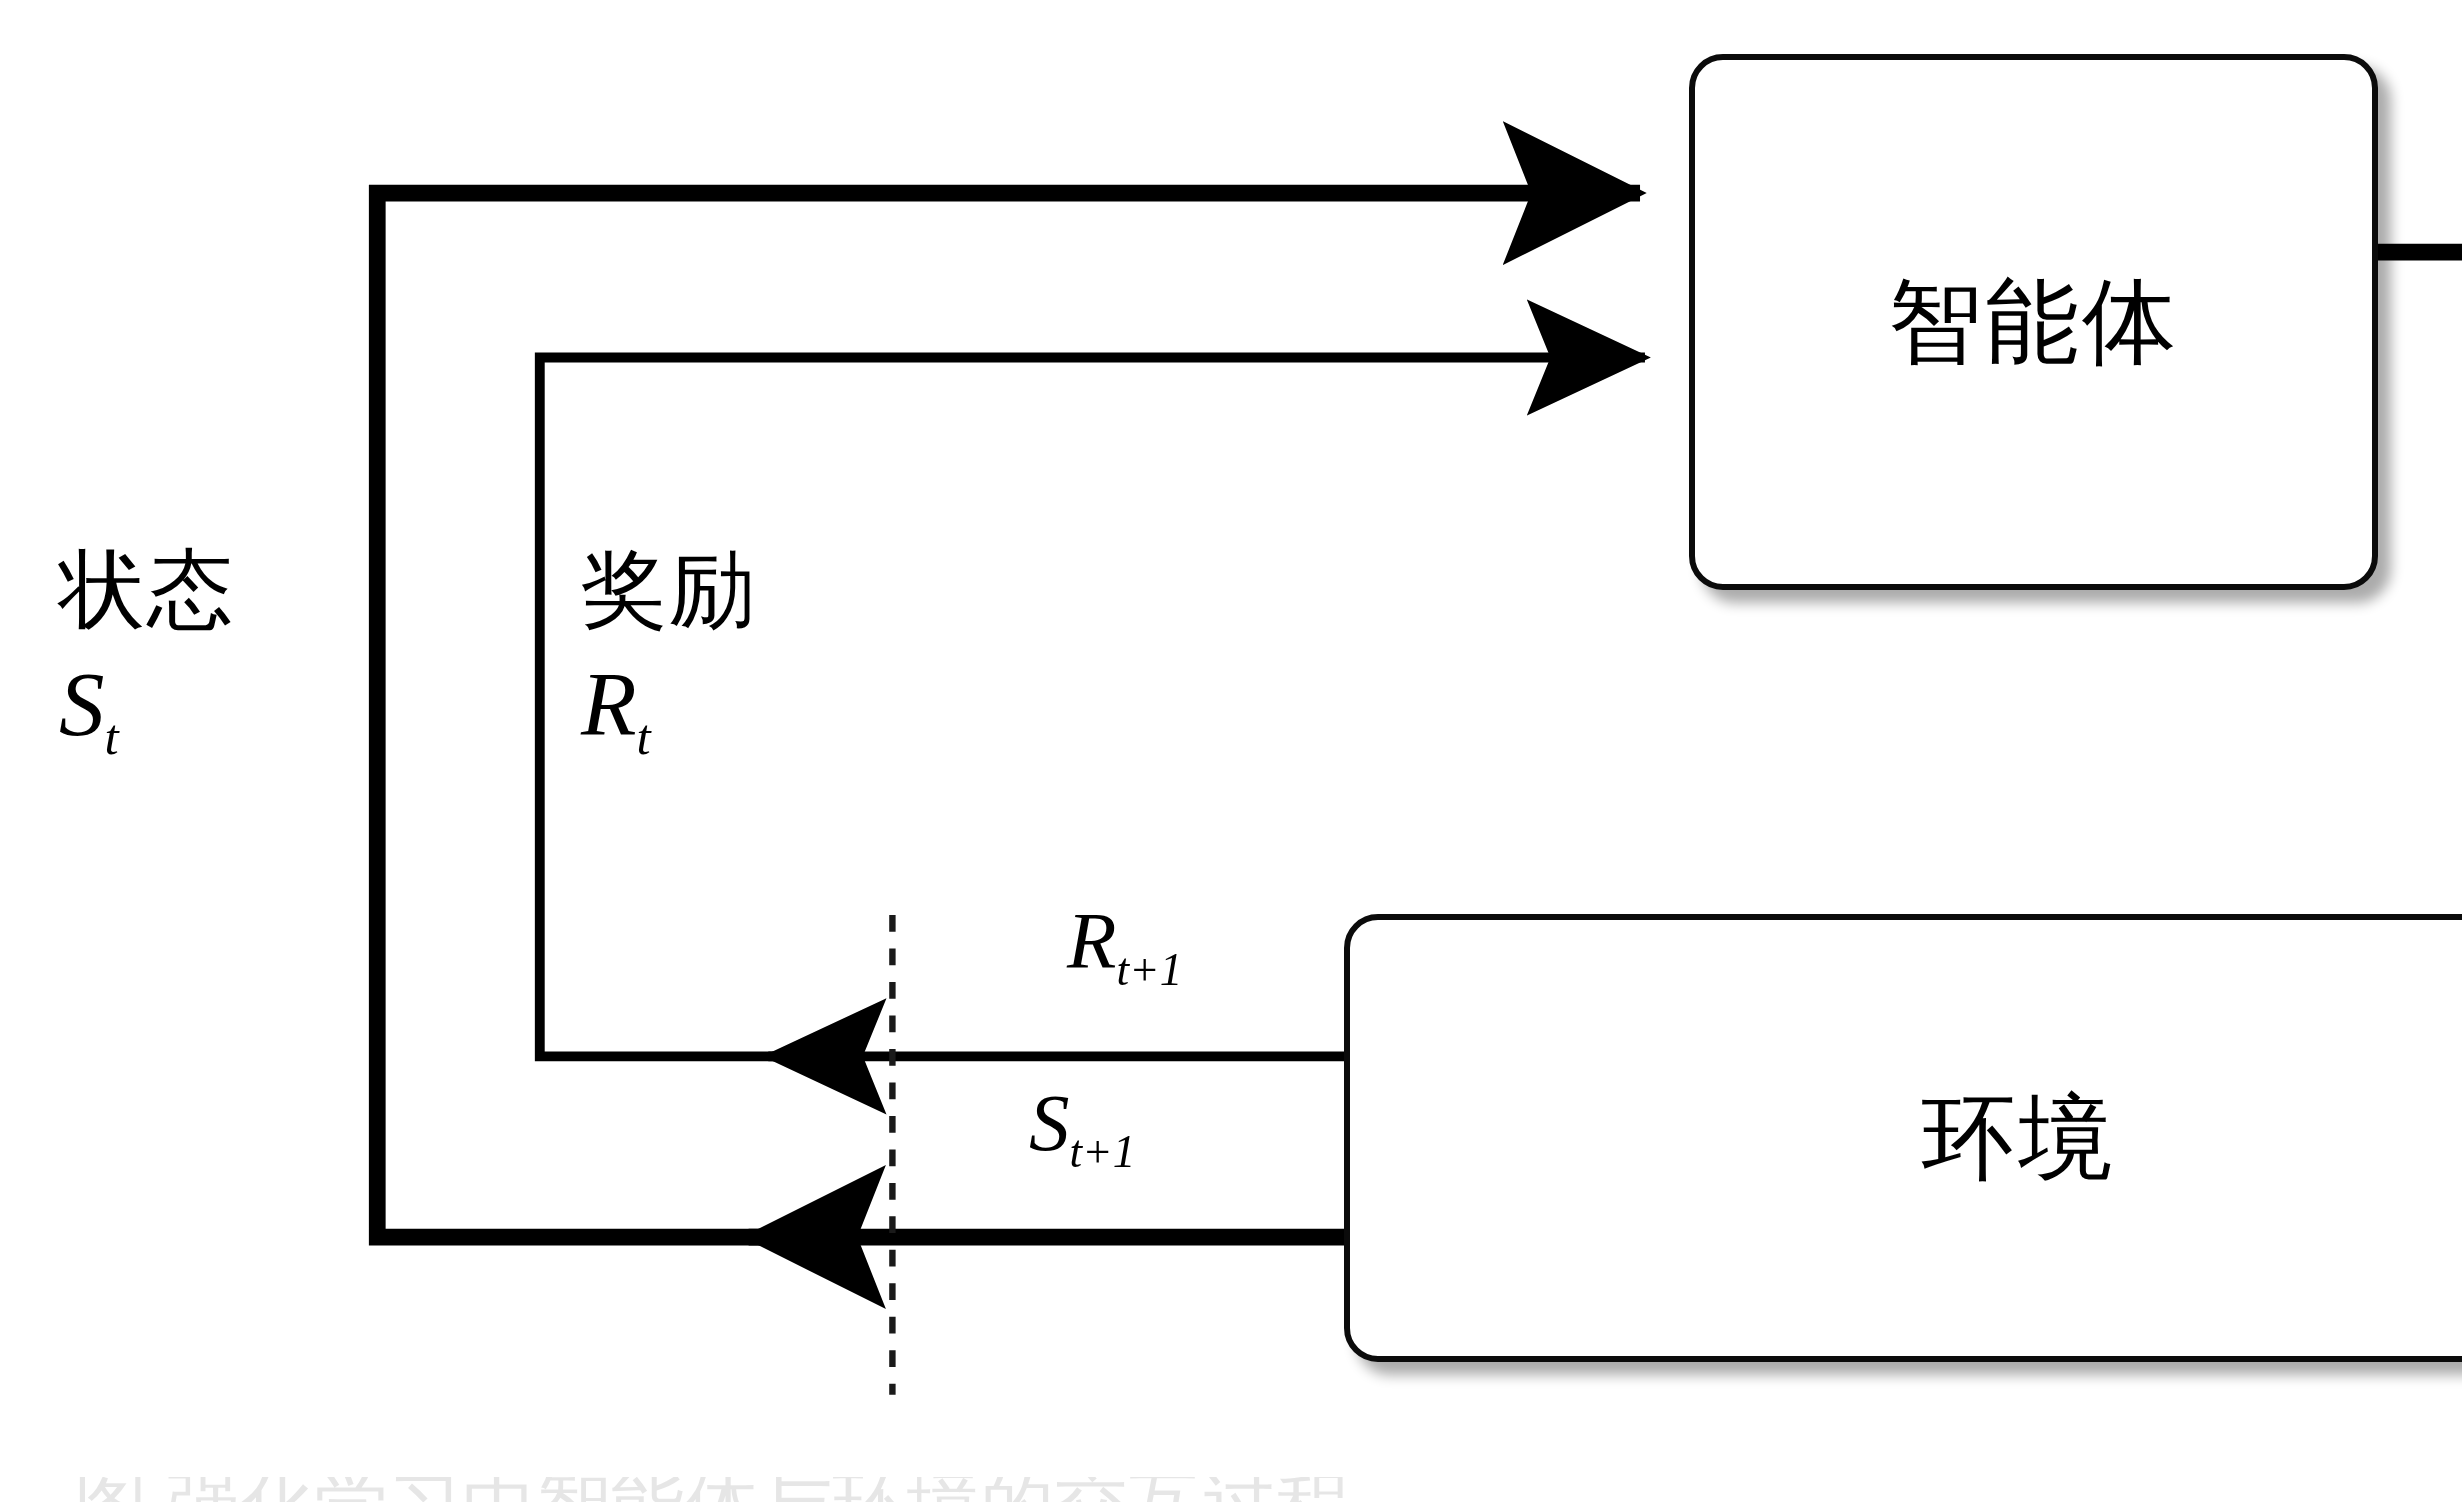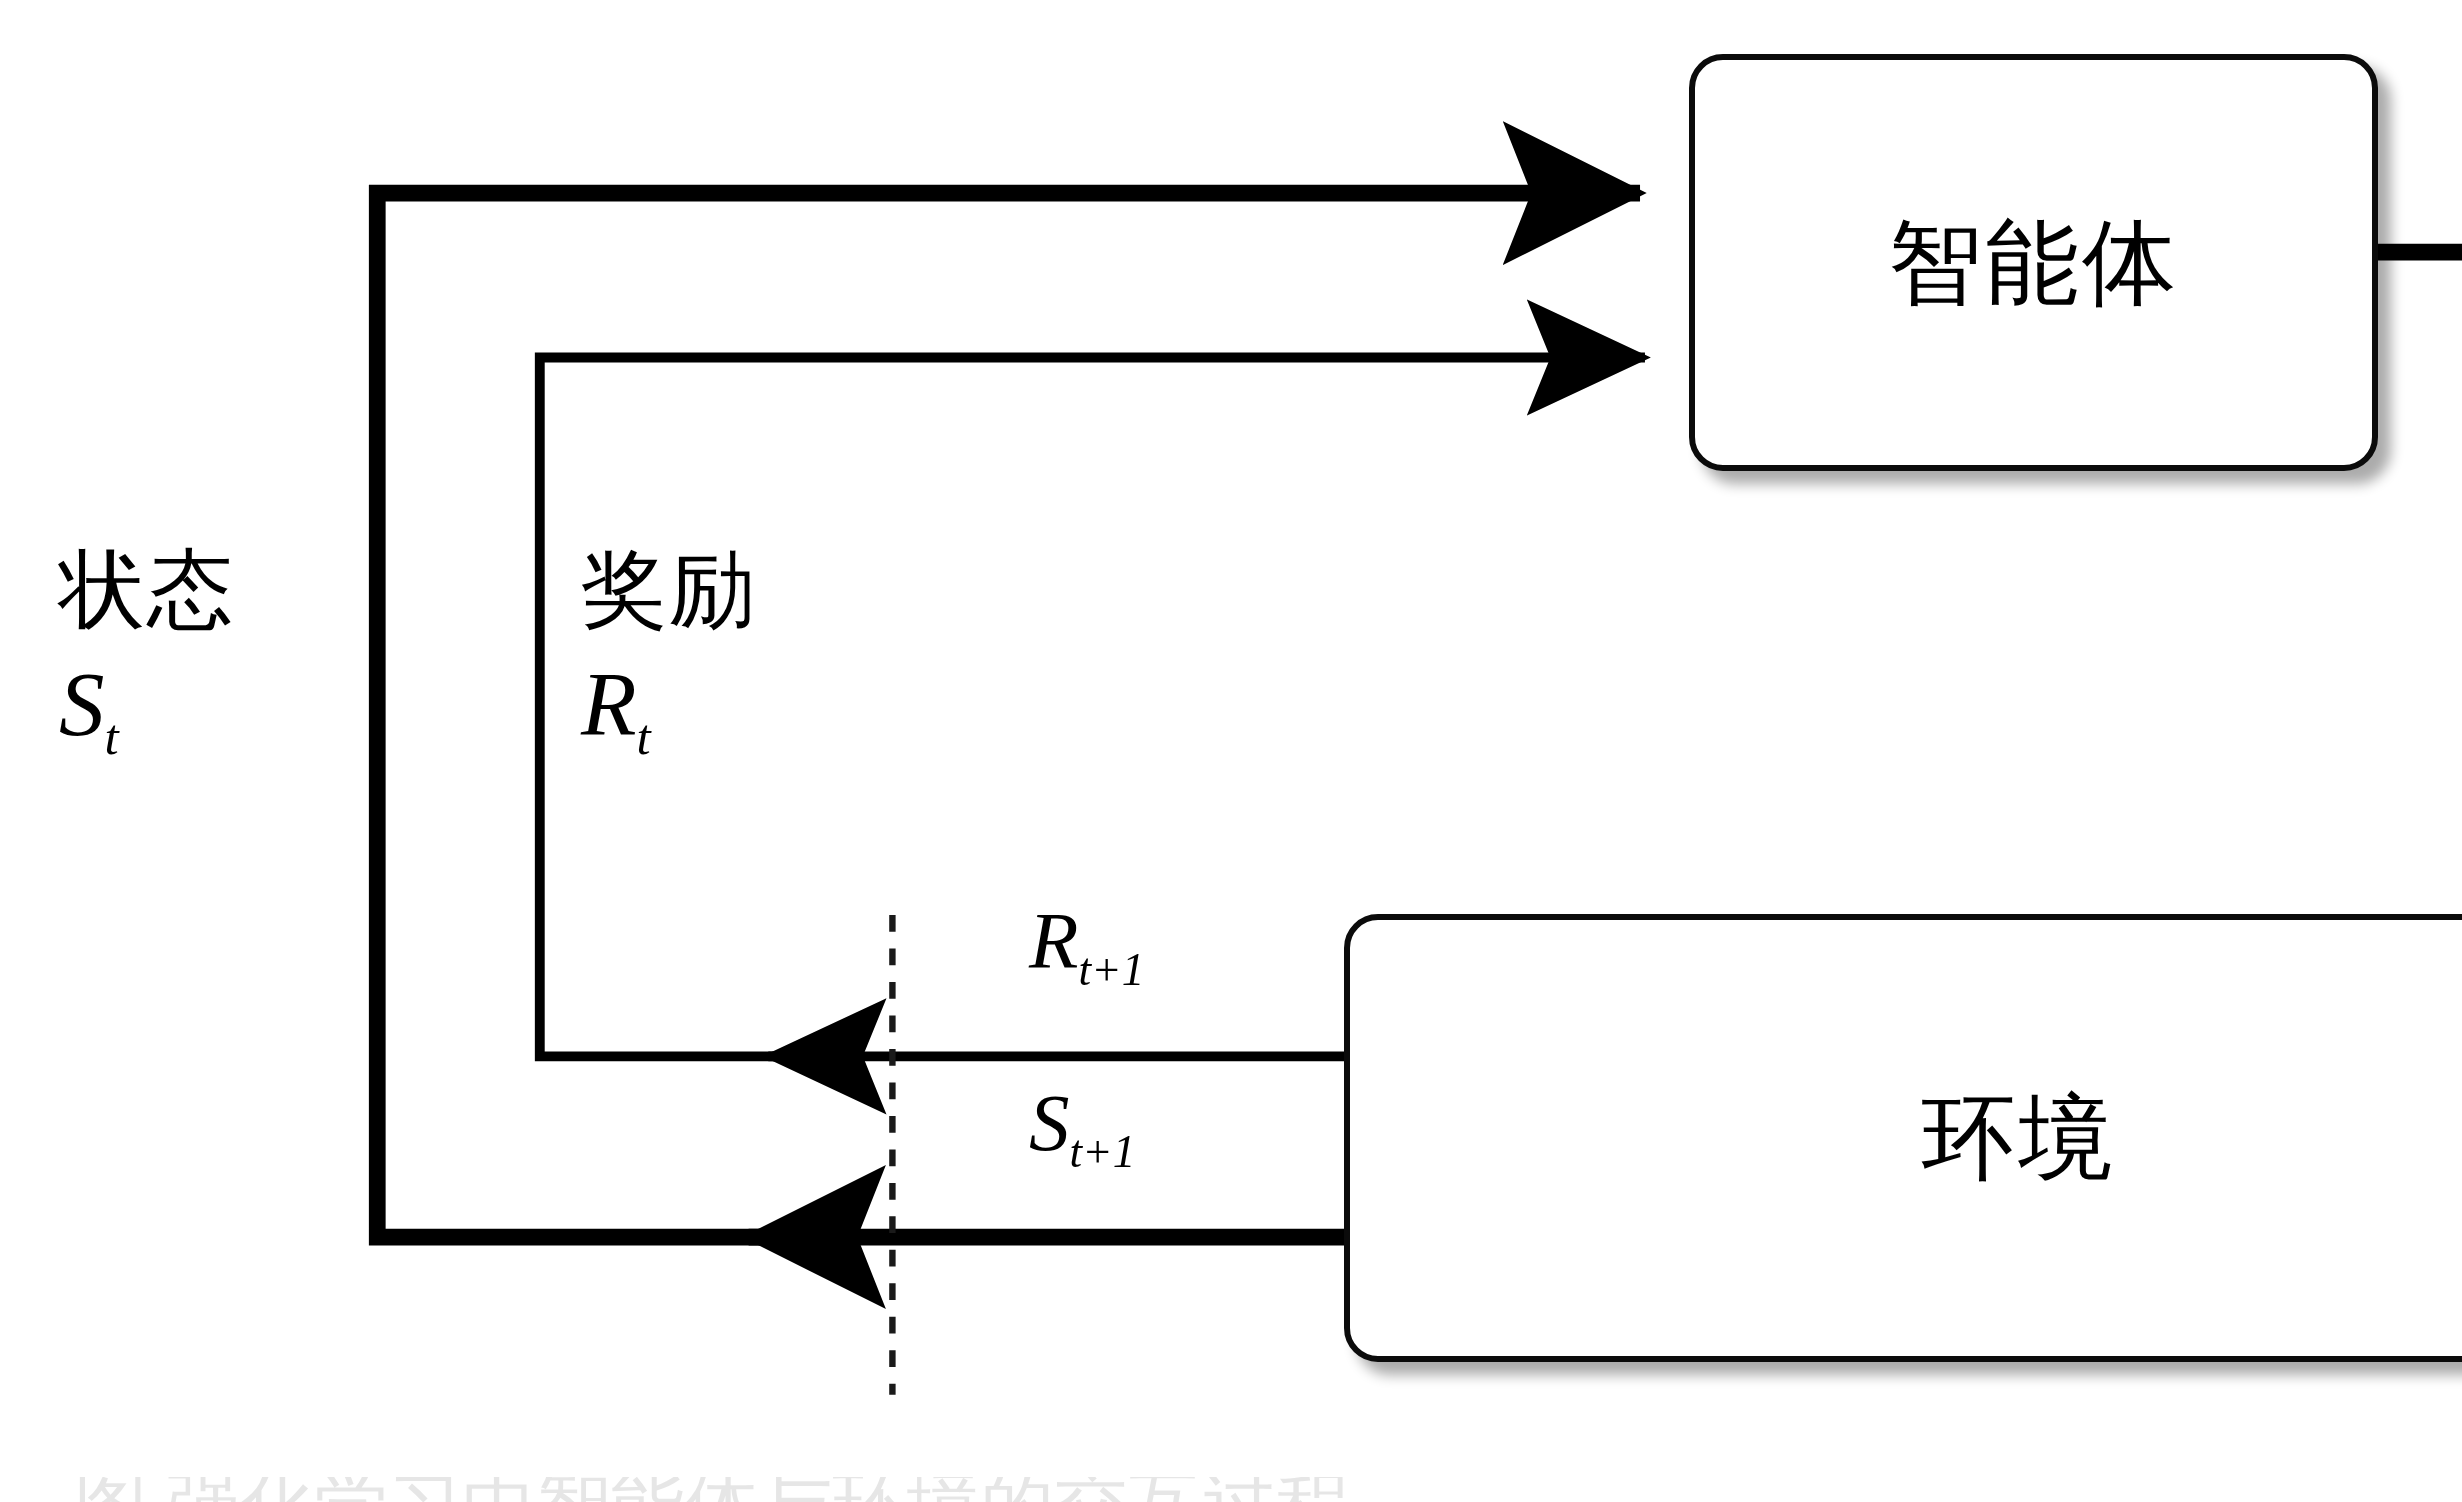--- a/index.html
+++ b/index.html
@@ -47,21 +47,21 @@
     line-height: 1;
     color: #000000;
     letter-spacing: 3px;
     white-space: nowrap;
     font-weight: 400;
   }
   #agent-box {
     left: 1689px;
     top: 54px;
     width: 689px;
-    height: 417px;
+    height: 536px;
   }
   #environment-box {
     left: 1344px;
     top: 914px;
     width: 1349px;
     height: 448px;
   }
 
   
   .edge-label {
@@ -99,21 +99,21 @@
     display: block;
   }
   .math-inline .sub {
     font-size: 0.56em;
     font-style: italic;
     vertical-align: sub;
   }
 
   #label-state    { left: 59px;  top: 547px; }
   #label-reward   { left: 581px; top: 547px; }
-  #label-reward-next { left: 1029px; top: 901px; }
+  #label-reward-next { left: 1067px; top: 901px; }
   #label-state-next  { left: 1029px; top: 1083px; }
 
   
   #caption-strip {
     position: absolute;
     left: 74px;
     top: 1477px;
     width: 1625px;
     height: 29.5px;
     overflow: hidden;

